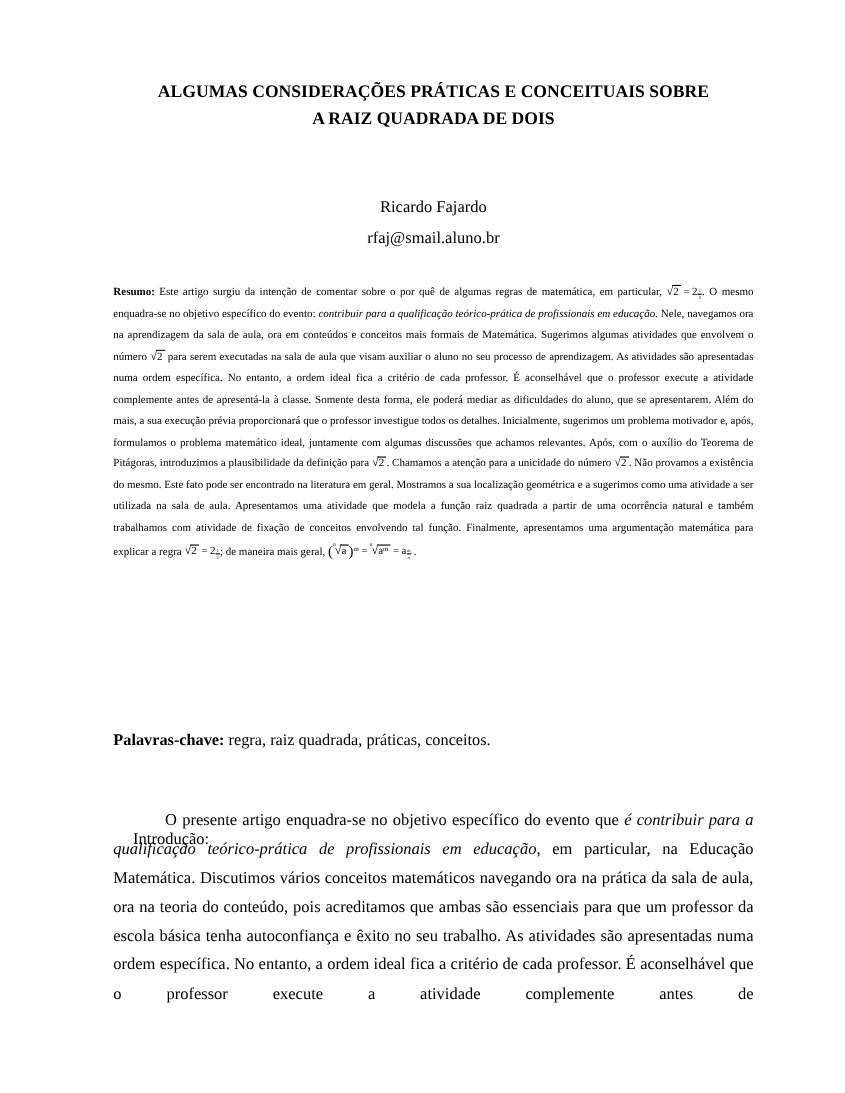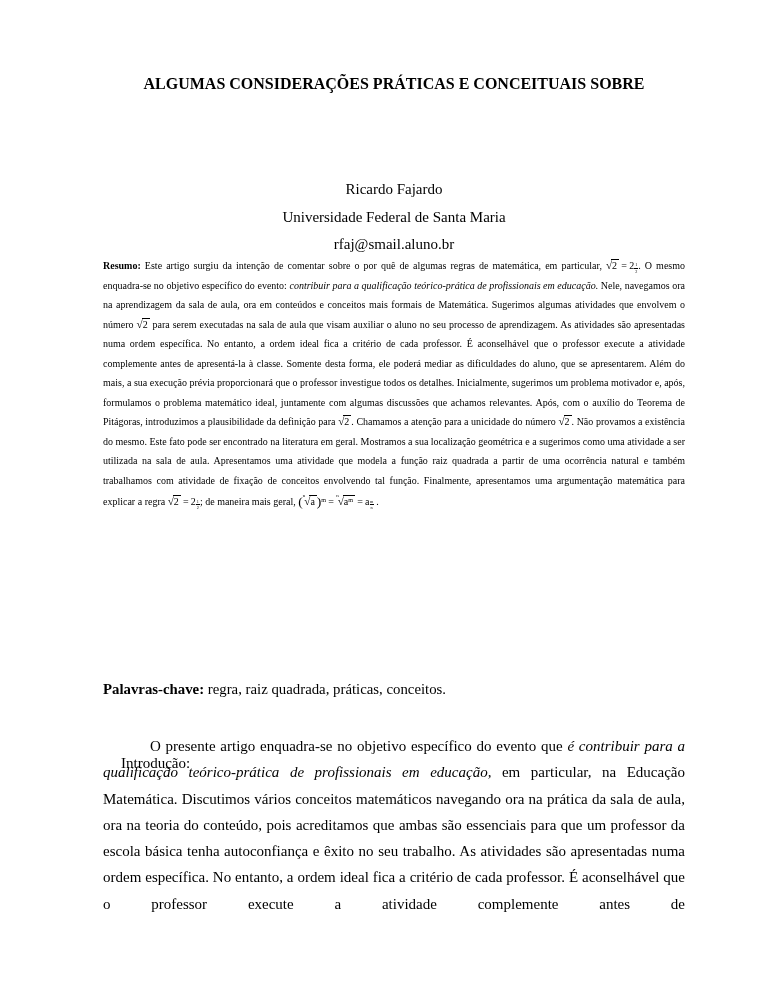--- a/index.html
+++ b/index.html
@@ -31,21 +31,21 @@
 
   .resumo {
     top: 256px;
     font-size: 10px;
     line-height: 19.5px;
     text-align: justify;
     margin: 0;
   }
 
   .keywords {
-    top: 680px;
+    top: 664px;
     font-size: 14.8px;
     line-height: 19.5px;
     margin: 0;
   }
 
   .intro-heading {
     top: 736px;
     font-size: 15px;
     line-height: 19.5px;
     font-weight: normal;
@@ -80,25 +80,25 @@
   .sfr .dn { border-top: 1px solid #000; padding: 0 1px; }
   .bp { font-size: 1.35em; vertical-align: -0.1em; }
 </style>
 </head>
 <body>
 
 <div class="page">
 
   <div class="block title">
     <div>ALGUMAS CONSIDERAÇÕES PRÁTICAS E CONCEITUAIS SOBRE</div>
+    <div>A RAIZ QUADRADA DE DOIS</div>
   </div>
 
   <div class="block author">
     <div>Ricardo Fajardo</div>
-    <div>Universidade Federal de Santa Maria</div>
     <div>rfaj@smail.aluno.br</div>
   </div>
 
   <p class="block resumo">
     <b>Resumo:</b><span> Este artigo surgiu da intenção de comentar sobre o por quê de algumas regras de matemática, em particular, </span><span class="fm"><span class="sqrtv"><span class="rs">√</span><span class="rc">2</span></span><span class="eq">=</span><span>2</span><span class="sfr">
           <span>1</span>
           <span class="dn">2</span>
         </span></span><span>. O mesmo enquadra-se no objetivo específico do evento: </span><i>contribuir para a qualificação teórico-prática de profissionais em educação.</i><span> Nele, navegamos ora na aprendizagem da sala de aula, ora em conteúdos e conceitos mais formais de Matemática. Sugerimos algumas atividades que envolvem o número </span><span class="fm"><span class="sqrtv"><span class="rs">√</span><span class="rc">2</span></span></span><span> para serem executadas na sala de aula que visam auxiliar o aluno no seu processo de aprendizagem. As atividades são apresentadas numa ordem específica. No entanto, a ordem ideal fica a critério de cada professor. É aconselhável que o professor execute a atividade complemente antes de apresentá-la à classe. Somente desta forma, ele poderá mediar as dificuldades do aluno, que se apresentarem. Além do mais, a sua execução prévia proporcionará que o professor investigue todos os detalhes. Inicialmente, sugerimos um problema motivador e, após, formulamos o problema matemático ideal, juntamente com algumas discussões que achamos relevantes. Após, com o auxílio do Teorema de Pitágoras, introduzimos a plausibilidade da definição para </span><span class="fm"><span class="sqrtv"><span class="rs">√</span><span class="rc">2</span></span></span><span>. Chamamos a atenção para a unicidade do número </span><span class="fm"><span class="sqrtv"><span class="rs">√</span><span class="rc">2</span></span></span><span>. Não provamos a existência do mesmo. Este fato pode ser encontrado na literatura em geral. Mostramos a sua localização geométrica e a sugerimos como uma atividade a ser utilizada na sala de aula. Apresentamos uma atividade que modela a função raiz quadrada a partir de uma ocorrência natural e também trabalhamos com atividade de fixação de conceitos envolvendo tal função. Finalmente, apresentamos uma argumentação matemática para explicar a regra </span><span class="fm"><span class="sqrtv"><span class="rs">√</span><span class="rc">2</span></span><span class="eq">=</span><span>2</span><span class="sfr">
           <span>1</span>
           <span class="dn">2</span>

